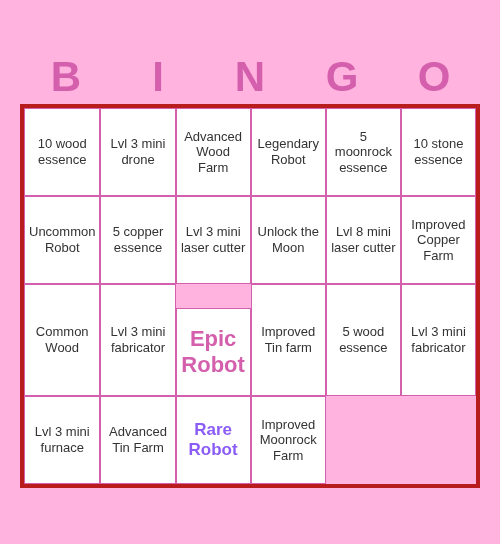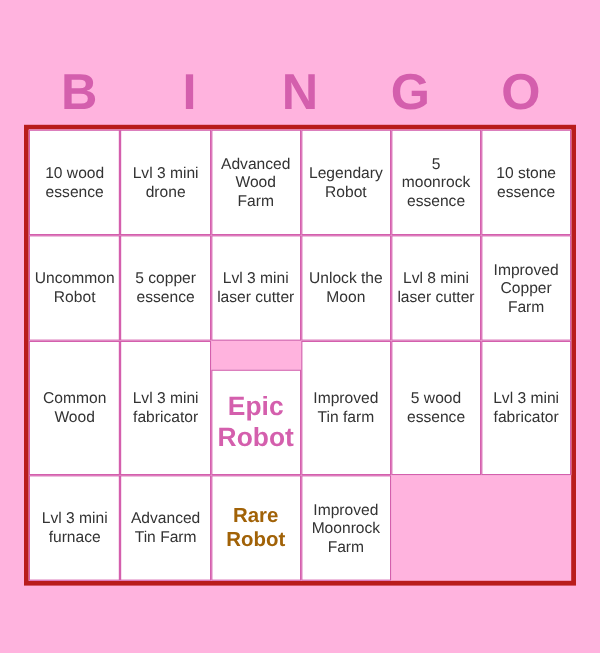--- a/index.html
+++ b/index.html
@@ -49,21 +49,21 @@
     }
     .bingo-cell.large-text {
       font-size: 22px;
       font-weight: bold;
       color: #d45fad;
       margin-top: 24px;
     }
     .bingo-cell.medium-text {
       font-size: 17px;
       font-weight: bold;
-      color: #a16207;
+      color: #8b5cf6;
     }
   </style>
 </head>
 <body>
 
 <div class="bingo-card">
   <div class="bingo-header">
     <div class="bingo-letter">B</div>
     <div class="bingo-letter">I</div>
     <div class="bingo-letter">N</div>

